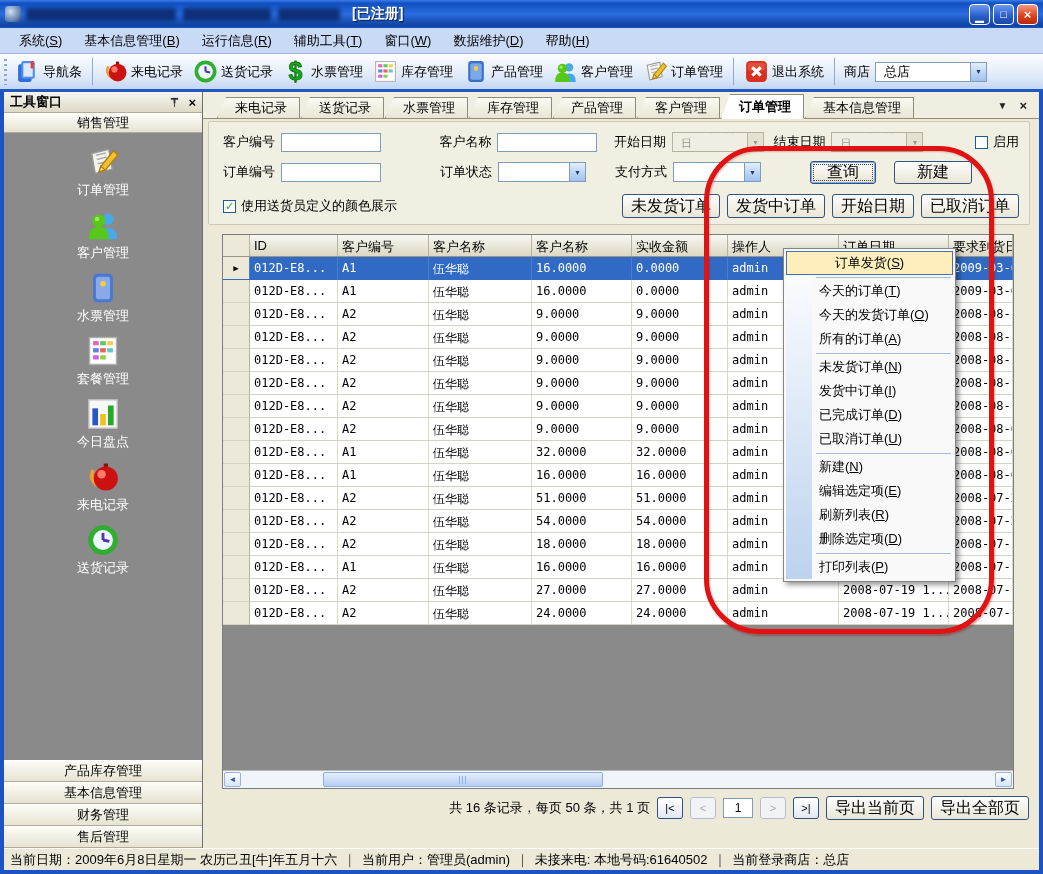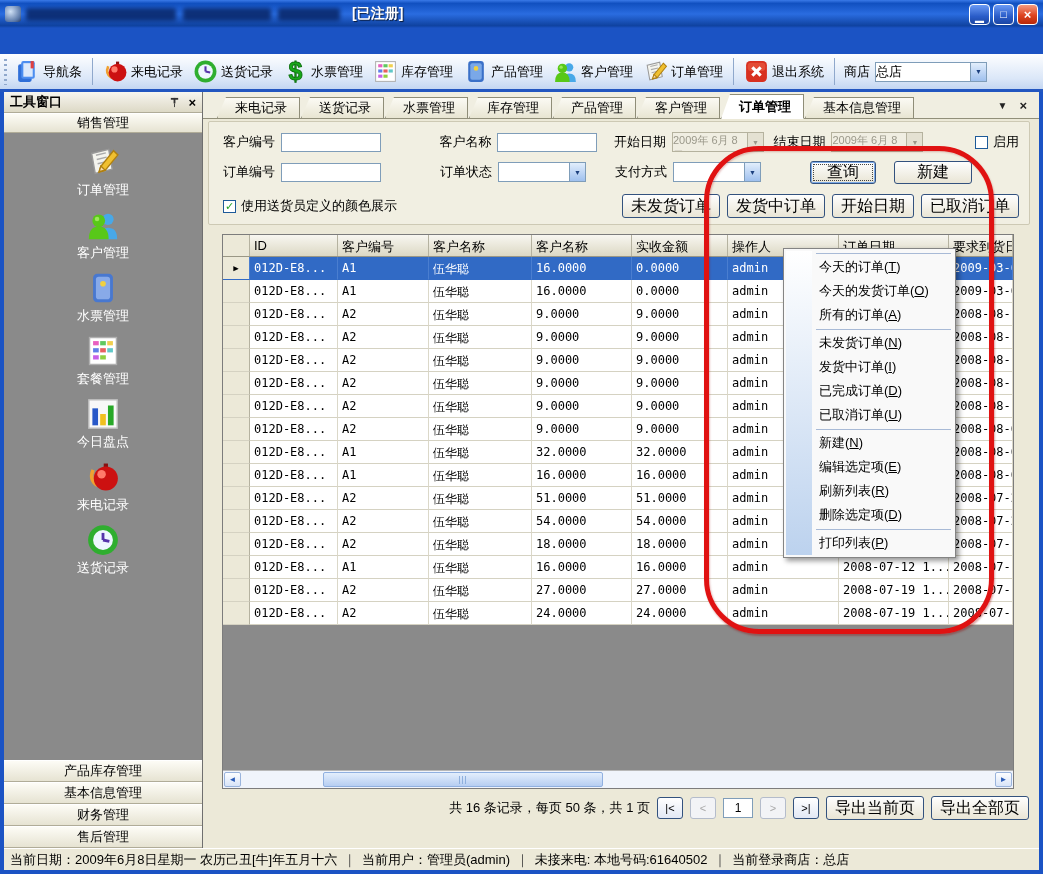--- a/index.html
+++ b/index.html
@@ -26,21 +26,21 @@
   .menu-item{padding:4px 11px;white-space:nowrap;}
   
   .toolbar{position:absolute;left:0;top:54px;right:0;height:38px;border-bottom:3px solid #2256c0;
            background:linear-gradient(180deg,#fdfeff,#dbe7f8 70%,#c3d6f2);display:flex;align-items:center;padding-left:4px;}
   .tb-grip{width:7px;height:26px;margin-right:3px;background:repeating-linear-gradient(180deg,#8fa8cc 0 2px,transparent 2px 5px);width:3px;}
   .tb-btn{display:flex;align-items:center;gap:3px;background:transparent;border:0;font-size:13px;padding:2px 5px;white-space:nowrap;cursor:default;font-family:inherit;}
   .tb-ico{width:25px;height:25px;flex:0 0 auto;}
   .tb-ico svg,.side-ico svg{width:100%;height:100%;display:block;}
   .tb-sep{width:1px;height:27px;background:#8fa8cc;margin:0 5px;flex:0 0 auto;}
   .shop-group{display:flex;align-items:center;gap:5px;margin-left:4px;}
-  .combo{height:20px;background:#fff;border:1px solid #7f9db9;display:flex;align-items:flex-start;justify-content:space-between;padding-left:0;overflow:hidden;}
+  .combo{height:20px;background:#fff;border:1px solid #7f9db9;display:flex;align-items:flex-end;justify-content:space-between;padding-left:8px;overflow:hidden;}
   .shop-combo{width:112px;}
   .combo-arrow{width:16px;height:100%;margin-left:auto;background:linear-gradient(180deg,#e2eefc,#9fc0ee);border-left:1px solid #7f9db9;
                display:flex;align-items:center;justify-content:center;font-size:7px;color:#1b3f7e;flex:0 0 auto;}
   
   .sidebar{position:absolute;left:4px;top:92px;width:199px;bottom:26px;background:#8a8a8a;display:flex;flex-direction:column;border-right:1px solid #6f6f6f;}
   .side-header{height:21px;background:linear-gradient(180deg,#f7f6f0,#ddd9c6);border-bottom:1px solid #b0ac98;display:flex;align-items:center;padding:0 6px;font-weight:bold;}
   .side-header-icons{margin-left:auto;display:flex;gap:8px;align-items:center;}
   .pin-ico svg{width:11px;height:11px;display:block;}
   .hdr-x{font-weight:bold;font-size:13px;line-height:1;}
   .side-group{height:20px;background:linear-gradient(180deg,#fdfcf6,#e6e3d2);border-bottom:1px solid #b0ac98;border-top:1px solid #fff;
@@ -140,20 +140,29 @@
       <div class="blur-block bb3"></div>
     </div>
     <span class="title-badge">[已注册]</span>
     <div class="win-btns">
       <button class="win-btn wb-min">▁</button>
       <button class="win-btn wb-max">□</button>
       <button class="win-btn wb-close">×</button>
     </div>
   </div>
 
+  <div class="menubar" id="menubar">
+      <span class="menu-item">系统(<u>S</u>)</span>
+      <span class="menu-item">基本信息管理(<u>B</u>)</span>
+      <span class="menu-item">运行信息(<u>R</u>)</span>
+      <span class="menu-item">辅助工具(<u>T</u>)</span>
+      <span class="menu-item">窗口(<u>W</u>)</span>
+      <span class="menu-item">数据维护(<u>D</u>)</span>
+      <span class="menu-item">帮助(<u>H</u>)</span>
+    </div>
 
   <div class="toolbar" id="toolbar">
     <div class="tb-grip"></div>
   <button class="tb-btn">
         <span class="tb-ico">
           <svg viewBox="0 0 24 24">
             <rect x="3" y="5" width="13" height="17" rx="2" fill="#2f6fd8"></rect>
             <rect x="6" y="2" width="13" height="17" rx="2" fill="#4d8ef0"></rect>
             <rect x="8" y="4" width="9" height="13" fill="#dce9fb"></rect>
             <rect x="15" y="2" width="3" height="7" fill="#e04040"></rect>
@@ -687,20 +696,21 @@
       <span class="sb-div">｜</span>
       <span>当前用户：管理员(admin)</span>
       <span class="sb-div">｜</span>
       <span>未接来电: 本地号码:61640502</span>
       <span class="sb-div">｜</span>
       <span>当前登录商店：总店</span>
     </div>
 
   <div class="context-menu" id="ctxmenu">
     <div class="cm-strip"></div>
+  <div class="cm-item hl">订单发货(<u>S</u>)</div>
       <div class="cm-sep"></div>
       <div class="cm-item">今天的订单(<u>T</u>)</div>
       <div class="cm-item">今天的发货订单(<u>O</u>)</div>
       <div class="cm-item">所有的订单(<u>A</u>)</div>
       <div class="cm-sep"></div>
       <div class="cm-item">未发货订单(<u>N</u>)</div>
       <div class="cm-item">发货中订单(<u>I</u>)</div>
       <div class="cm-item">已完成订单(<u>D</u>)</div>
       <div class="cm-item">已取消订单(<u>U</u>)</div>
       <div class="cm-sep"></div>

